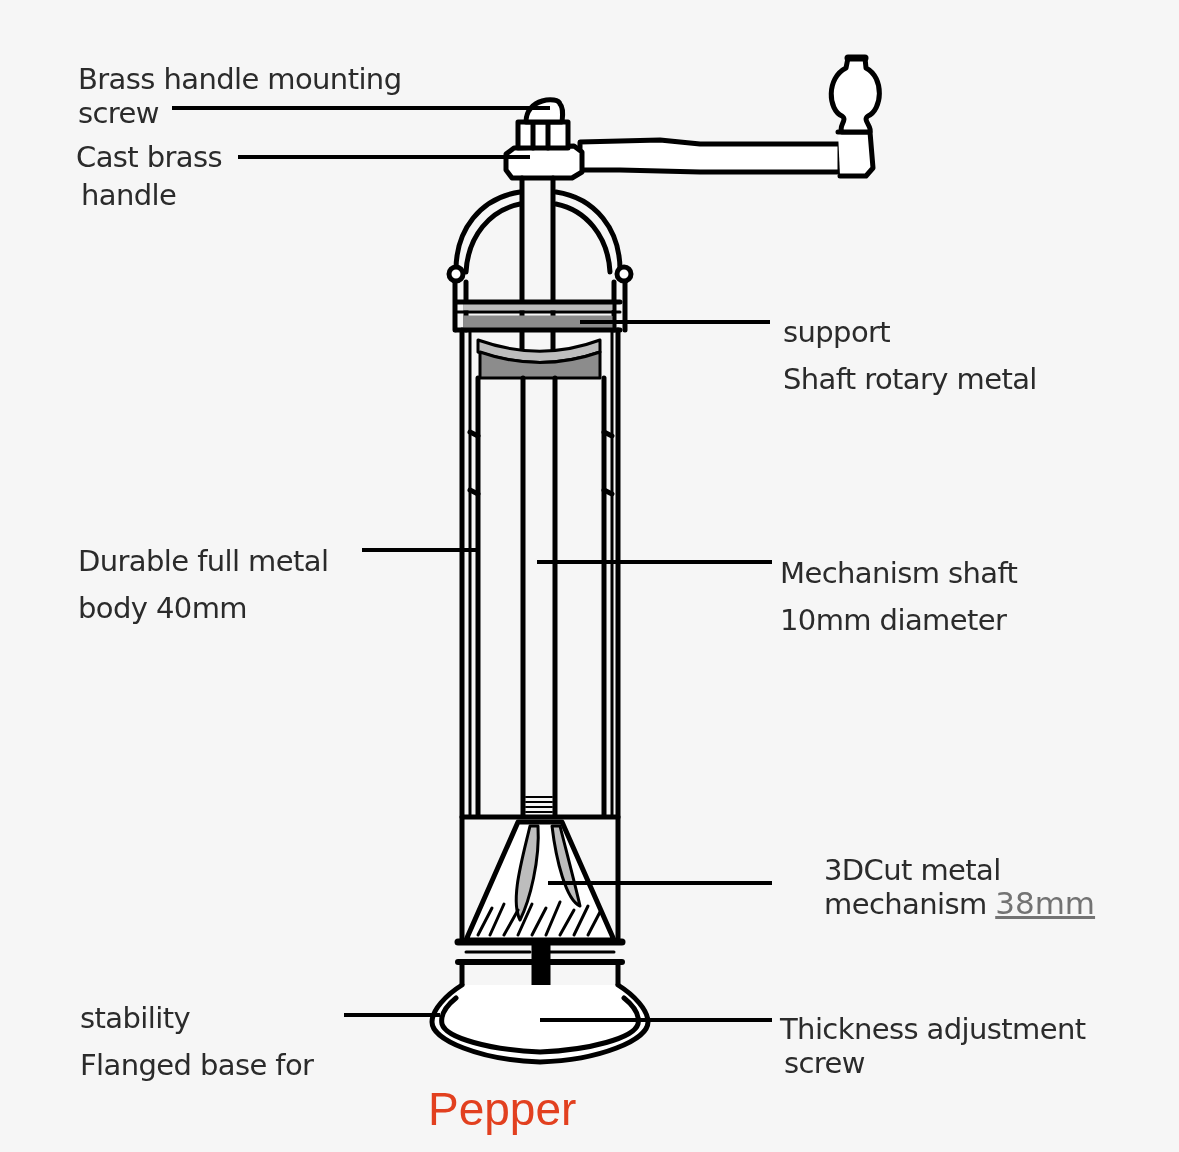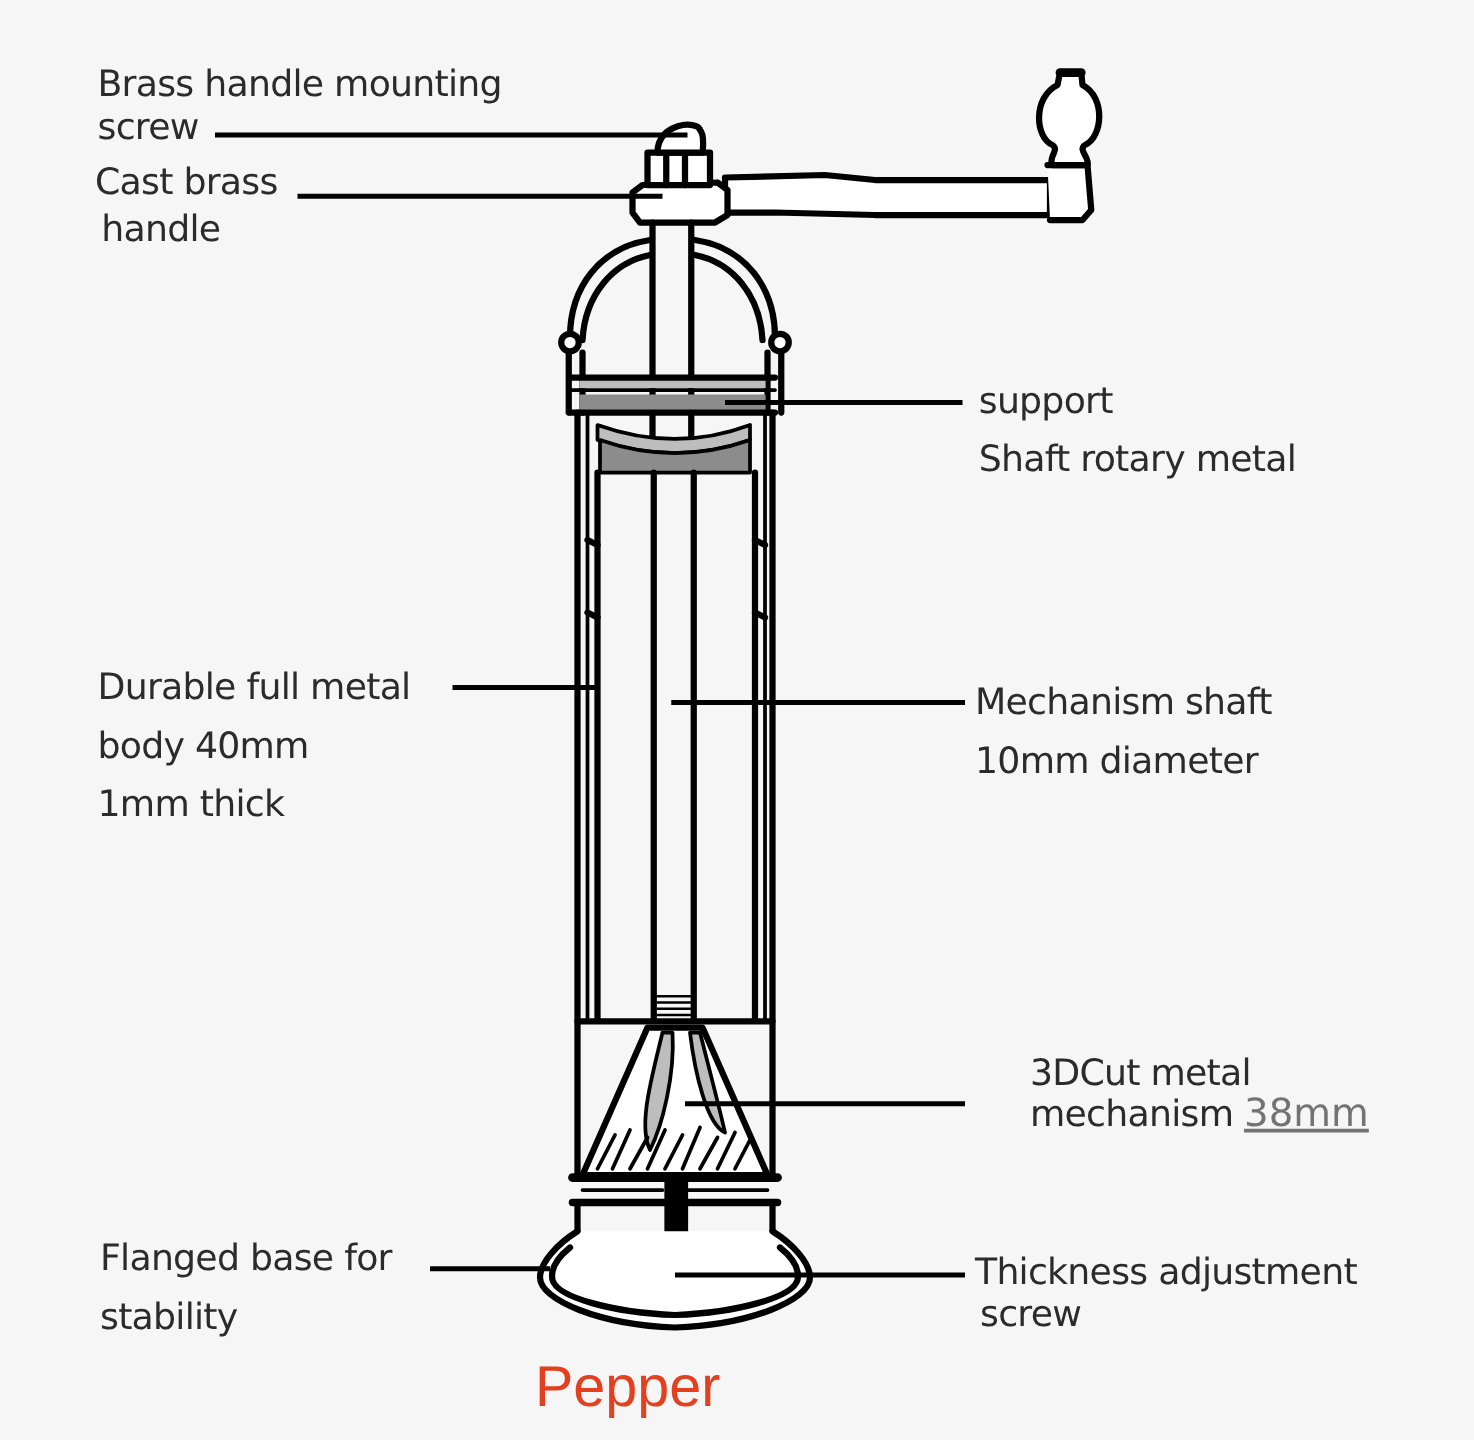--- a/index.html
+++ b/index.html
@@ -11,20 +11,21 @@
     }
     #diagram { position: absolute; left: 0; top: 0; width: 1179px; height: 1152px; }
     .label {
       position: absolute;
       font-family: "DejaVu Sans", "Liberation Sans", sans-serif;
       font-size: 29px;
       line-height: 47px;
       color: #2b2b2b;
       white-space: nowrap;
       letter-spacing: -0.6px;
+      margin-top: 12px;
     }
     .label .line { display: block; }
     .tight { line-height: 34px; }
     .inline-extra { color: #737373; font-size: 31px; letter-spacing: 0; text-decoration: underline; }
     .caption {
       position: absolute;
       left: 428px; top: 1082px;
       font-family: "Liberation Sans", sans-serif;
       font-size: 46px;
       color: #e2401f;
@@ -163,39 +164,38 @@
 </div>
 
 <div class="label" style="left:783px; top:297px;">
   <span class="line">support</span>
   <span class="line">Shaft rotary metal</span>
 </div>
 
 <div class="label" style="left:78px; top:526px;">
   <span class="line">Durable full metal</span>
   <span class="line">body 40mm</span>
-  <span class="line">1mm thick</span>
 </div>
 
 <div class="label" style="left:780px; top:538px;">
   <span class="line">Mechanism shaft</span>
   <span class="line">10mm diameter</span>
 </div>
 
 <div class="label" style="left:824px; top:842px; line-height:33px;">
   <span class="line">3DCut metal</span>
   <span class="line">
     <span>mechanism</span>
     <span class="inline-extra">38mm</span>
   </span>
 </div>
 
 <div class="label" style="left:80px; top:983px;">
+  <span class="line">stability</span>
   <span class="line">Flanged base for</span>
-  <span class="line">stability</span>
 </div>
 
 <div class="label" style="left:780px; top:1000px; line-height:34px;">
   <span class="line">Thickness adjustment</span>
   <span class="line" style="padding-left:4px;">screw</span>
 </div>
 
 <div class="caption">Pepper</div>
 
 </body></html>

